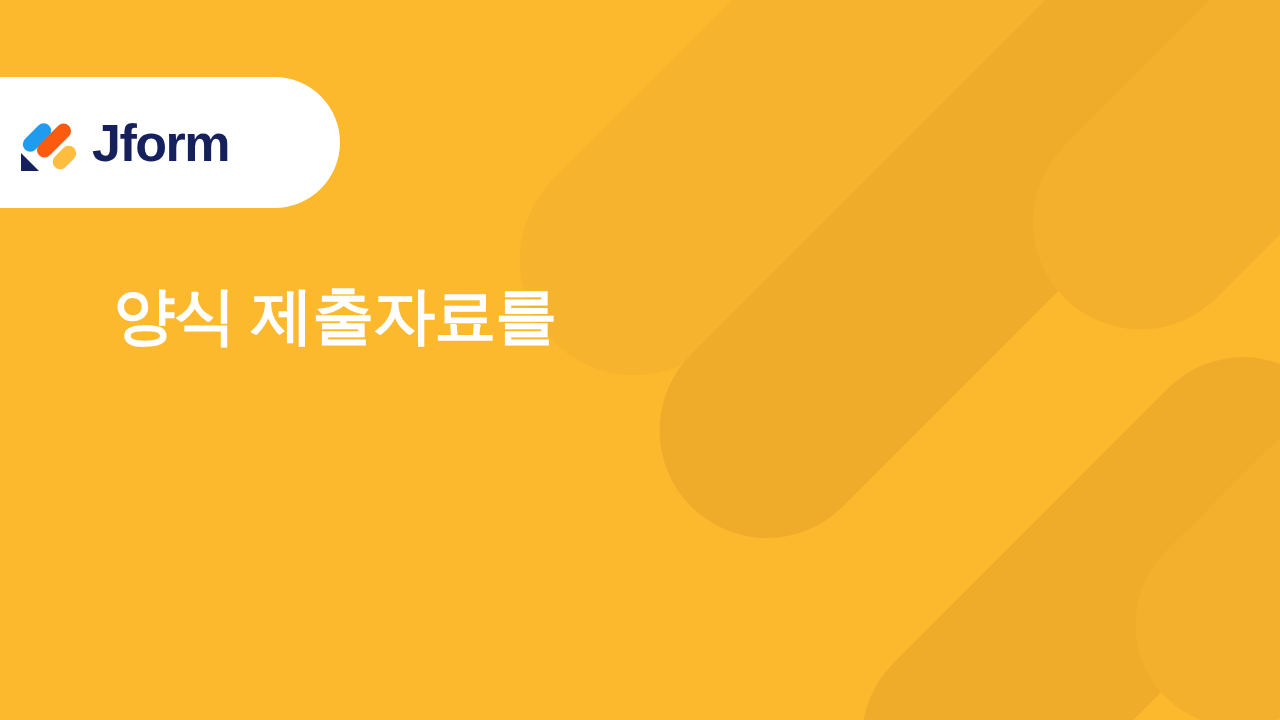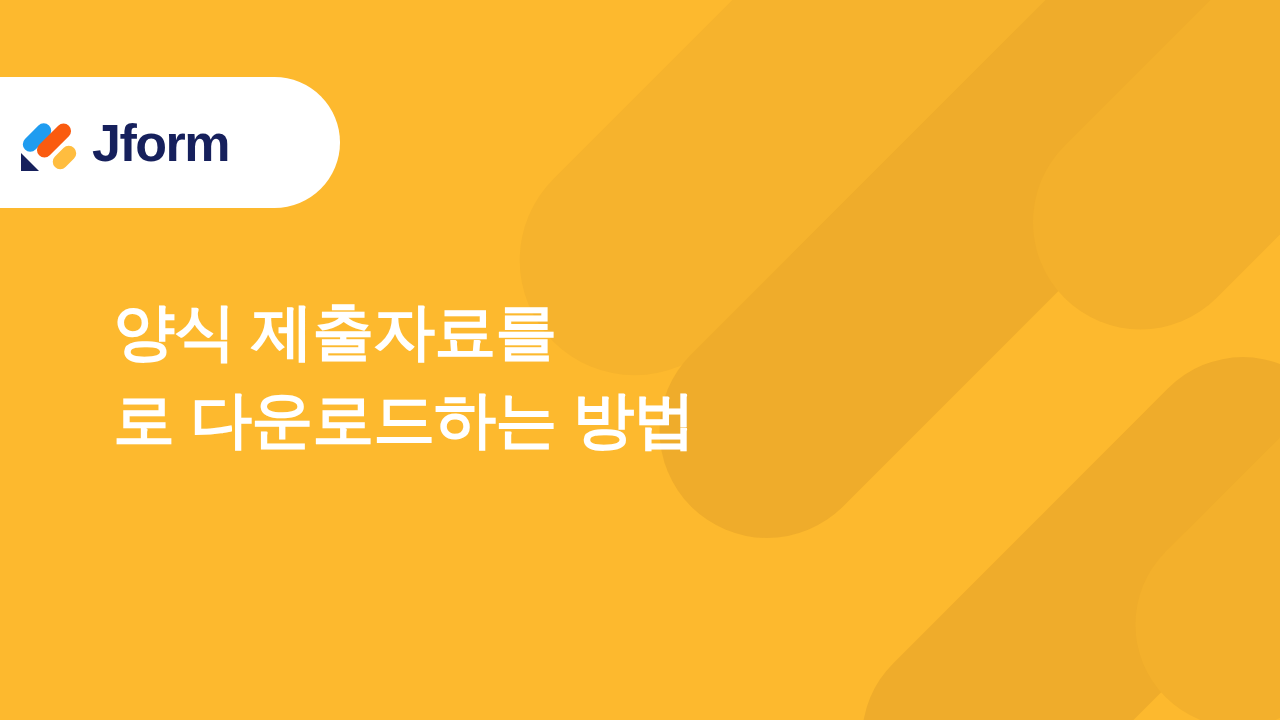--- a/index.html
+++ b/index.html
@@ -73,21 +73,21 @@
     letter-spacing: -1.5px;
     color: #16205C;
     line-height: 1;
     white-space: nowrap;
   }
 
   
   #headline {
     position: absolute;
     left: 113px;
-    top: 288px;
+    top: 272px;
     color: #ffffff;
     font-size: 62px;
     font-weight: bold;
     line-height: 88px;
     letter-spacing: -1px;
     white-space: nowrap;
   }
   #headline .hl-line { display: block; }
 </style>
 </head>
@@ -114,16 +114,15 @@
       <rect x="33" y="37" width="27" height="15" rx="7.5" transform="rotate(-45 46.5 44.5)" fill="#FFBD3F"></rect>
 
       <path d="M3 40 L21 58 L3 58 Z" fill="#16205C"></path>
     </svg>
 
     <span id="logo-word">Jform</span>
   </div>
 
   <div id="headline">
     <span class="hl-line">양식 제출자료를</span>
-    <span class="hl-line">로 다운로드하는 방법</span>
   </div>
 
 </div>
 
 </body></html>

